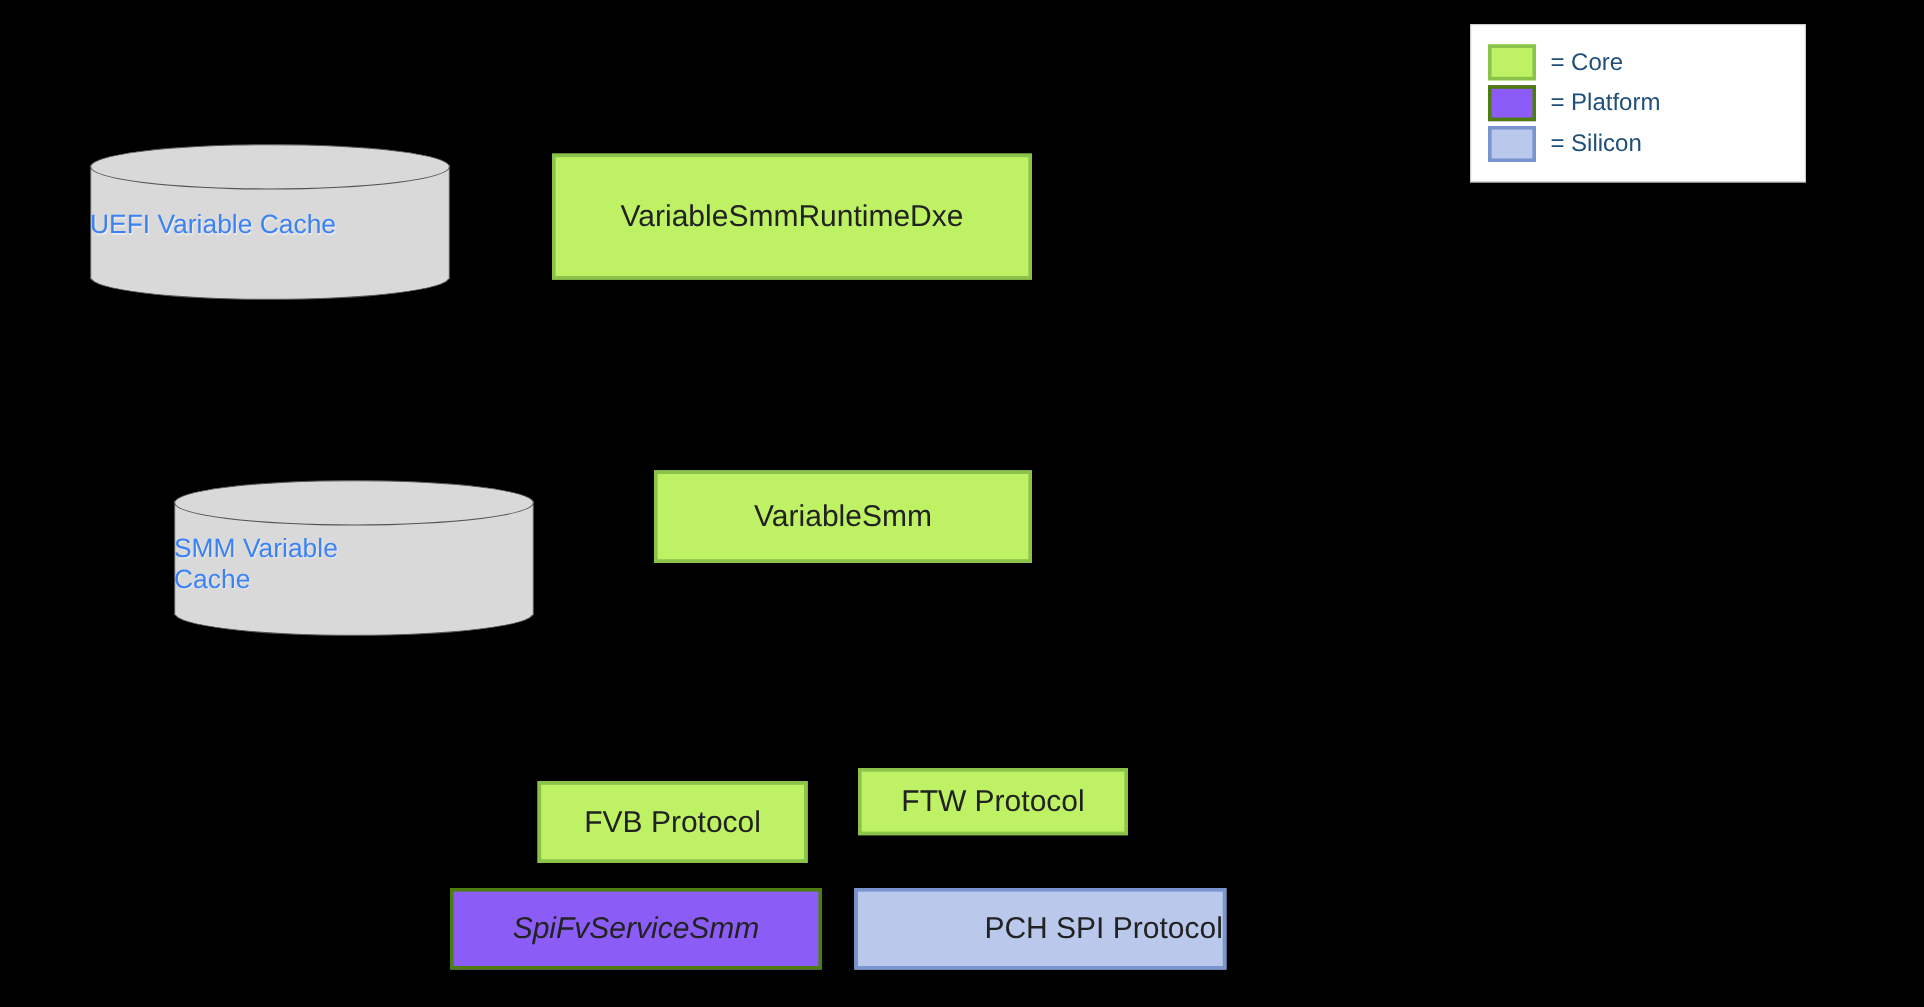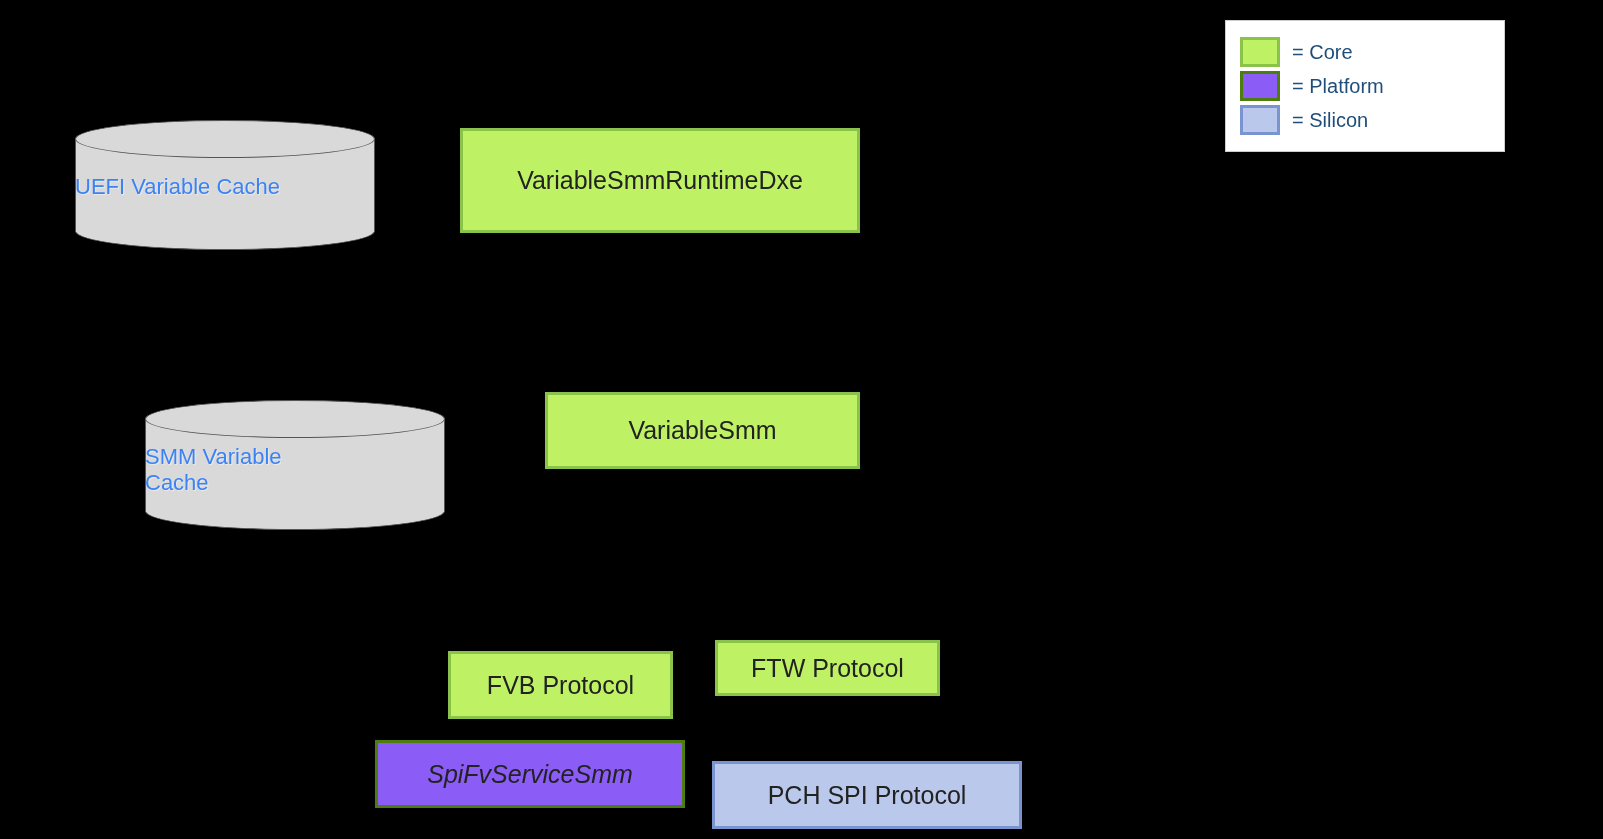--- a/index.html
+++ b/index.html
@@ -158,21 +158,21 @@
   </div>
 
   <div class="box core" style="left:715px; top:640px; width:225px; height:56px;">
     <span>FTW Protocol</span>
   </div>
 
   <div class="box platform" style="left:375px; top:740px; width:310px; height:68px;">
     <span>SpiFvServiceSmm</span>
   </div>
 
-  <div class="box silicon" style="left:712px; top:761px; width:310px; height:68px;">
+  <div class="box silicon" style="left:712px; top:740px; width:310px; height:68px;justify-content:flex-end;">
     <span>PCH SPI Protocol</span>
   </div>
 
   <div class="legend" style="left:1225px; top:20px; width:280px;">
     <div class="legend-row">
       <div class="swatch core"></div>
       <span class="legend-label">= Core</span>
     </div>
     <div class="legend-row">
       <div class="swatch platform"></div>

